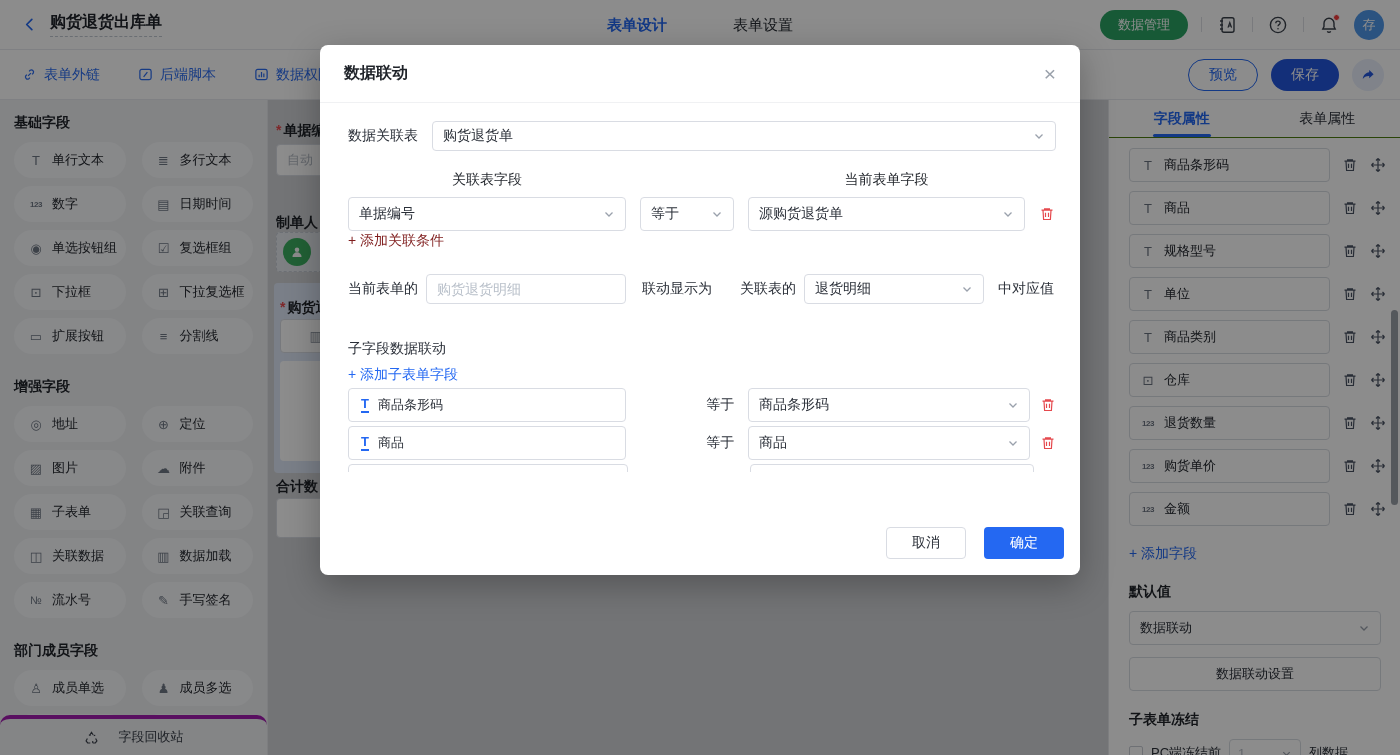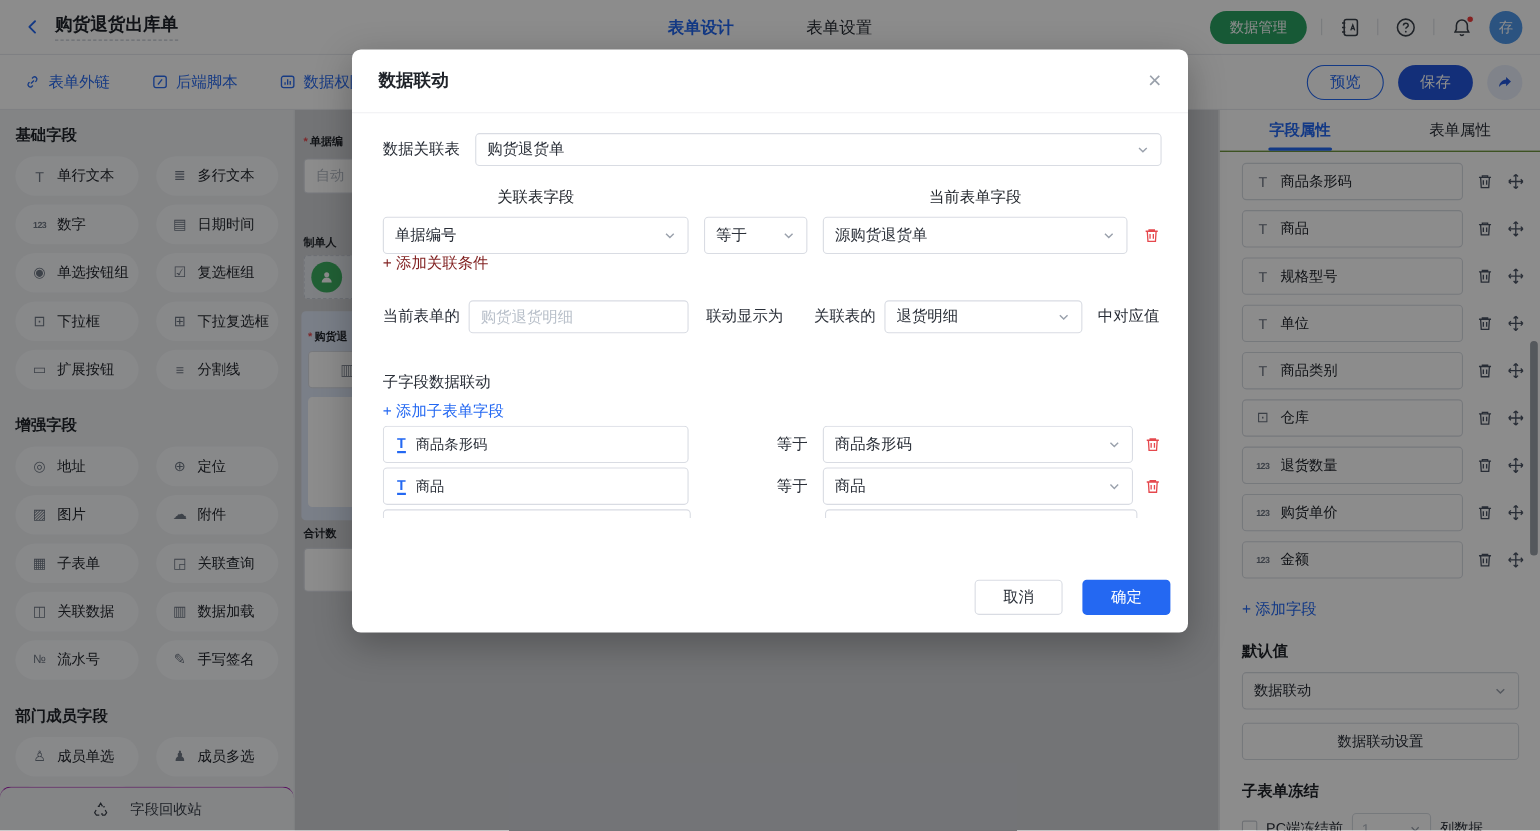--- a/index.html
+++ b/index.html
@@ -49,27 +49,27 @@
   .sec-title { font-size:14px; font-weight:700; color:#1f2329; margin:0 0 10px 0; }
   .sec-title.mt { margin-top:24px; }
   .tilegrid { display:grid; grid-template-columns:1fr 1fr; gap:8px 16px; }
   .tile { height:36px; background:#f8f9fb; border-radius:18px; display:flex; align-items:center;
     padding-left:14px; gap:8px; cursor:grab; }
   .tico { width:16px; text-align:center; font-size:13px; color:#6f7885; flex:none; }
   .tico[data-glyph="number"] { font-size:8px; font-weight:700; letter-spacing:-.5px; }
   .tico[data-glyph="serial"] { font-size:11px; }
   .tlabel { font-size:13px; color:#23272e; white-space:nowrap; }
   .recyclebar { position:absolute; left:0; right:0; bottom:0; height:40px; background:#f1f2f5;
-    border-top:1px solid #a21caf; border-radius:10px 10px 0 0; display:flex; align-items:center;
+    border-top:4px solid #a21caf; border-radius:10px 10px 0 0; display:flex; align-items:center;
     justify-content:center; gap:20px; font-size:13px; color:#3a404a; cursor:pointer; }
 
   
   .canvas { position:absolute; top:100px; left:268px; right:292px; bottom:0; background:#d2d4d8;
     overflow:hidden; z-index:0; }
-  .cv-label { position:absolute; font-size:10px; font-weight:700; color:#1f2329; white-space:nowrap; }
+  .cv-label { position:absolute; font-size:14px; font-weight:700; color:#1f2329; white-space:nowrap; }
   .req { color:#e5484d; margin-right:2px; font-weight:700; }
   .cv-input { position:absolute; background:#fff; border:1px solid #d9dce3; border-radius:4px;
     font-size:13px; color:#b4bac3; display:flex; align-items:center; padding:0 10px; }
   .cv-dashed { position:absolute; border:1px dashed #c6ccd5; border-radius:4px; background:#e6e9ee;
     display:flex; align-items:center; padding-left:6px; }
   .cv-av { width:28px; height:28px; border-radius:50%; background:#3cb061; display:flex;
     align-items:center; justify-content:center; }
   .cv-selblock { position:absolute; left:6px; top:183px; width:640px; height:190px;
     background:#dfe7f8; border-radius:4px; }
   .cv-iconbox { position:absolute; background:#fff; border:1px solid #d9dce3; border-radius:4px;

